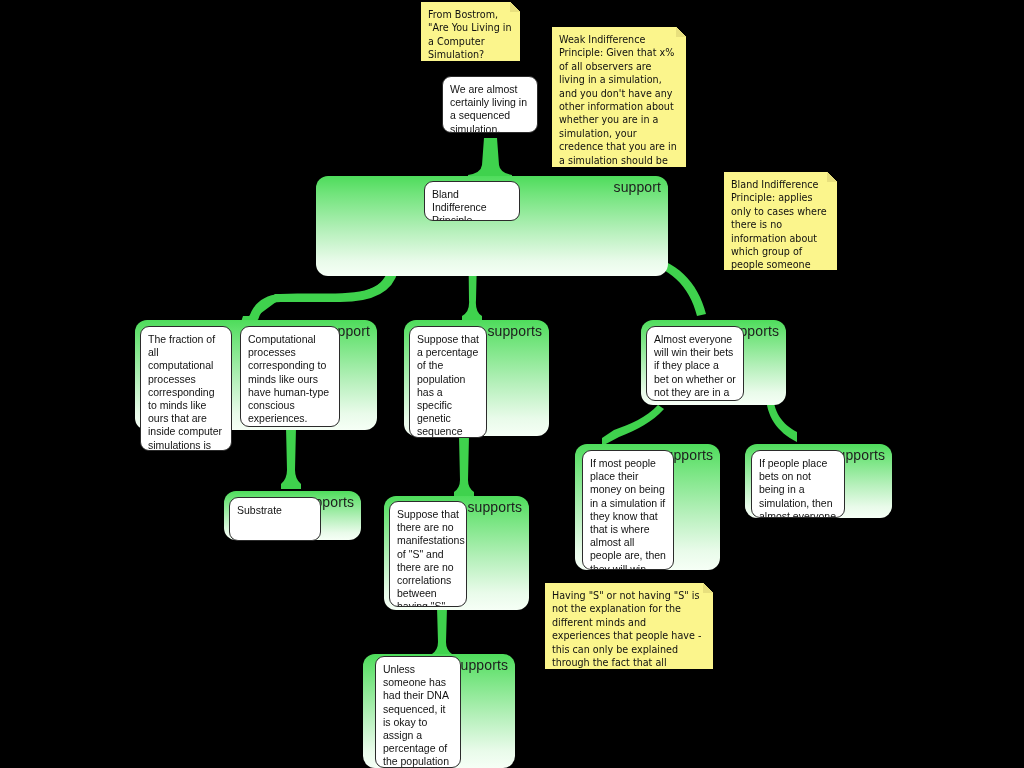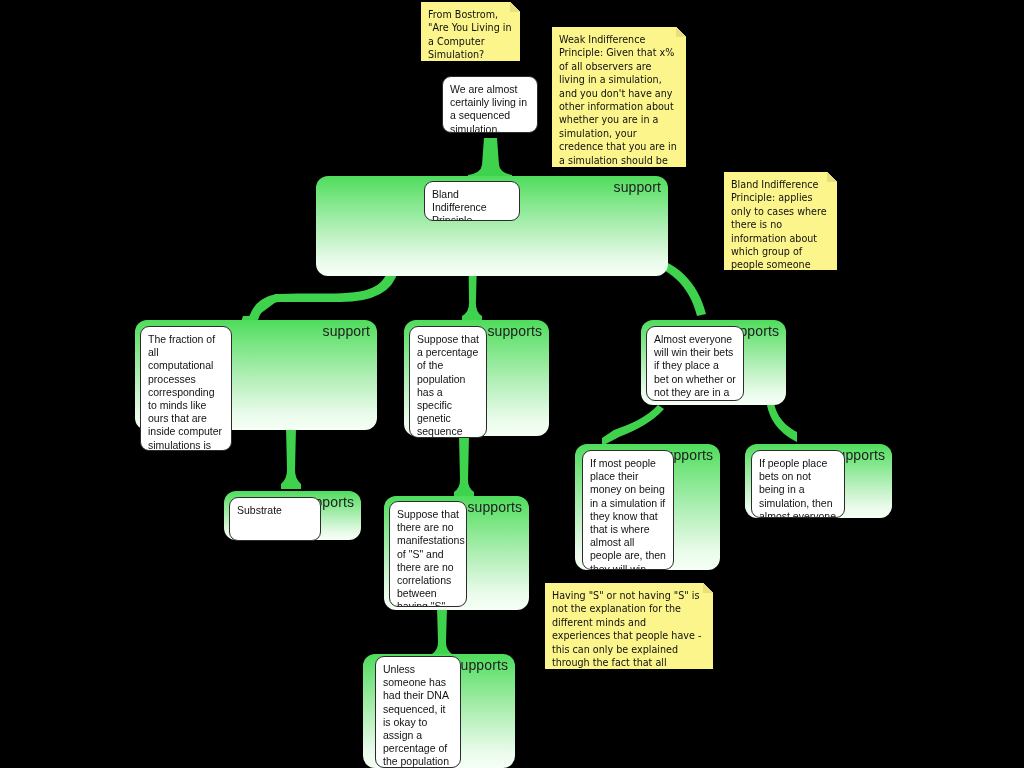--- a/index.html
+++ b/index.html
@@ -100,20 +100,21 @@
 
   <div class="group" style="left:316px;top:176px;width:352px;height:100px;">
     <span class="group-label">support</span>
   </div>
   <div class="claim" style="left:424px;top:181px;width:96px;height:40px;">Bland Indifference Principle.</div>
 
   <div class="group" style="left:135px;top:320px;width:242px;height:110px;">
     <span class="group-label">support</span>
   </div>
   <div class="claim" style="left:140px;top:326px;width:92px;height:125px;">The fraction of all computational processes corresponding to minds like ours that are inside computer simulations is approximately 1.</div>
+  <div class="claim" style="left:240px;top:326px;width:100px;height:101px;">Computational processes corresponding to minds like ours have human-type conscious experiences.</div>
 
   <div class="group" style="left:404px;top:320px;width:145px;height:116px;">
     <span class="group-label">supports</span>
   </div>
   <div class="claim" style="left:409px;top:326px;width:78px;height:112px;">Suppose that a percentage of the population has a specific genetic sequence "S" within the part of their DNA designated as "junk DNA</div>
 
   <div class="group" style="left:641px;top:320px;width:145px;height:85px;">
     <span class="group-label">supports</span>
   </div>
   <div class="claim" style="left:646px;top:326px;width:98px;height:75px;">Almost everyone will win their bets if they place a bet on whether or not they are in a simulation.</div>

